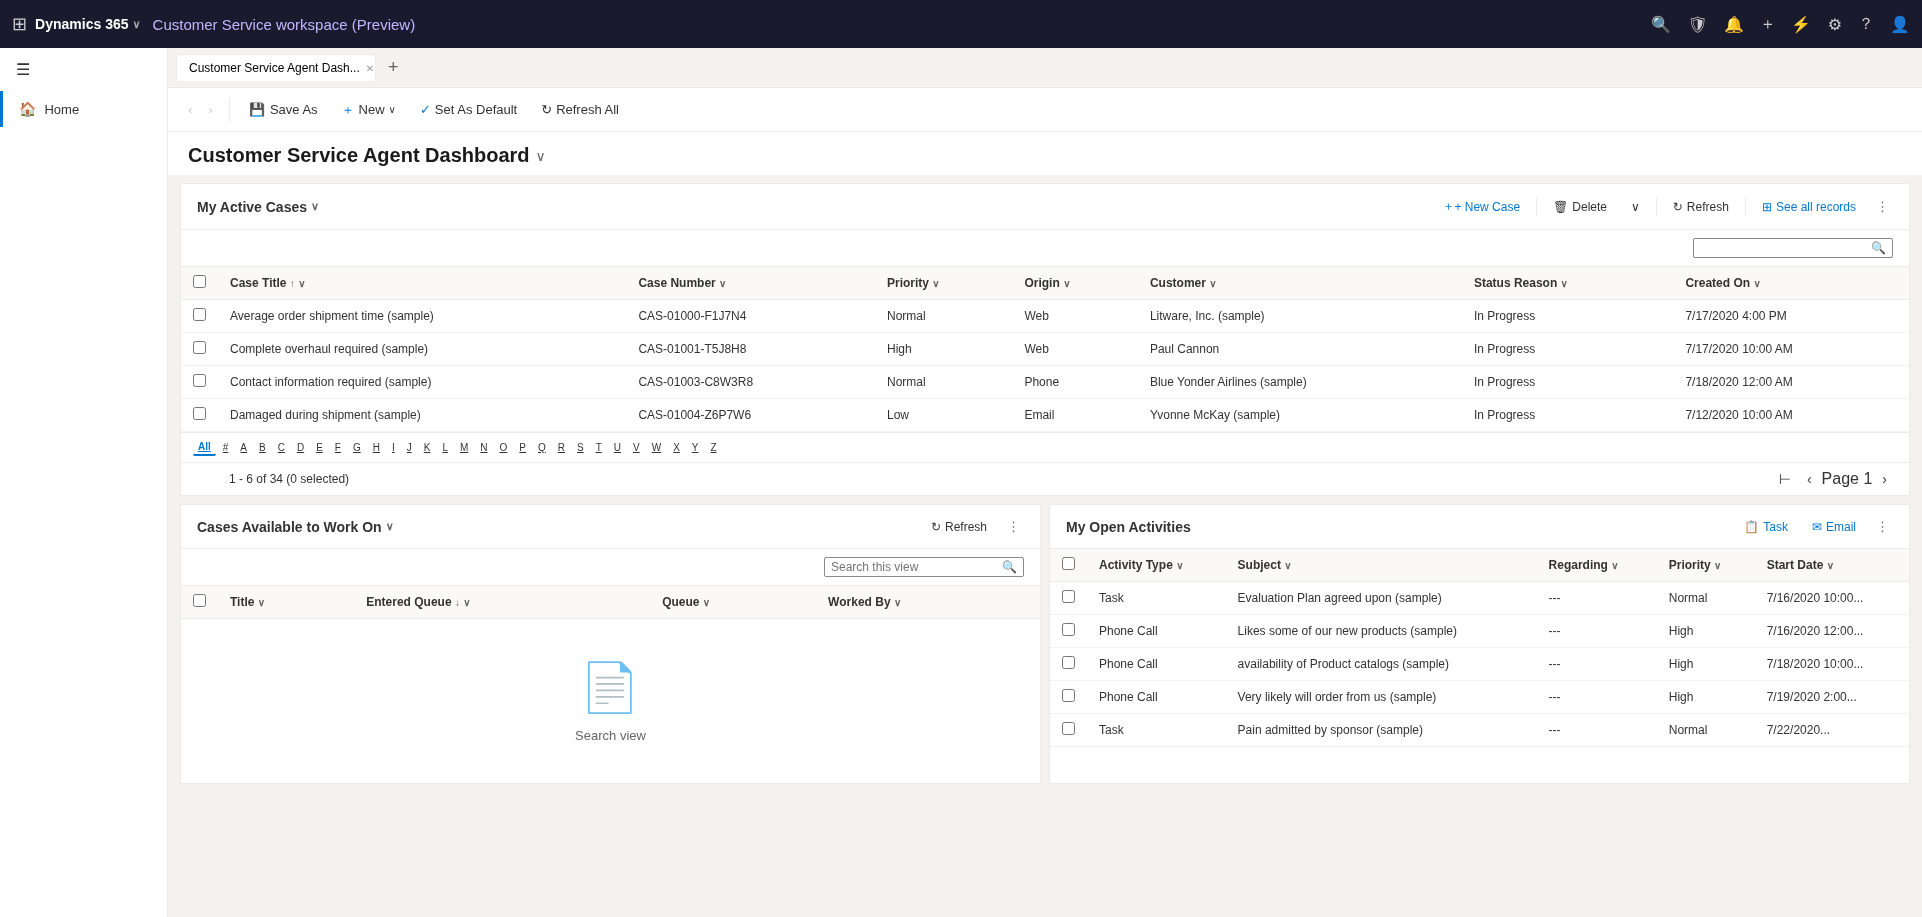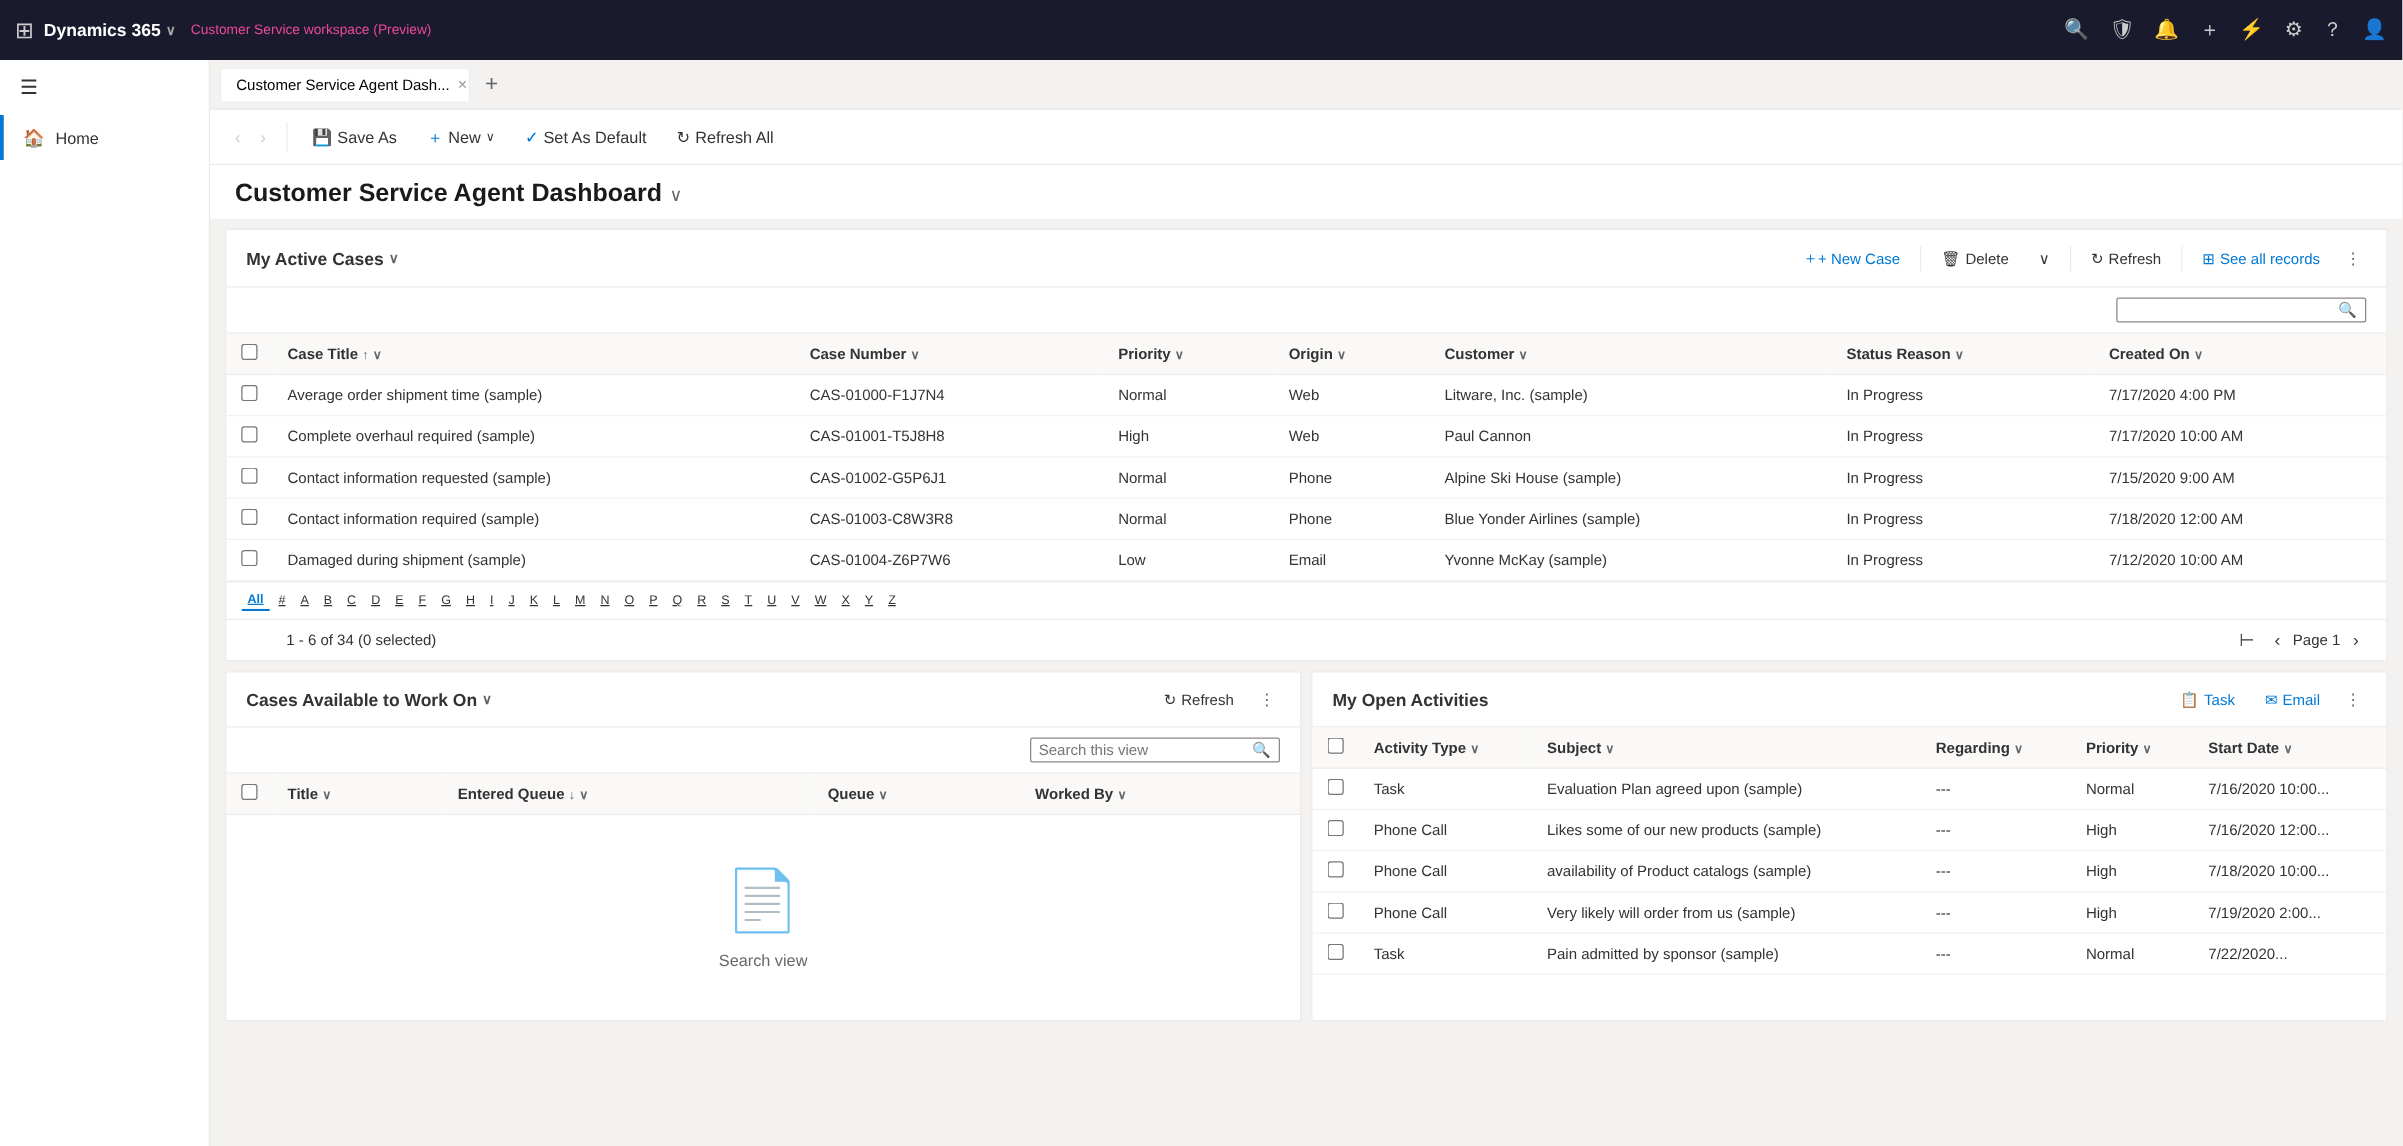--- a/index.html
+++ b/index.html
@@ -17,22 +17,22 @@
     }
     .top-nav .app-name {
       color: white;
       font-size: 14px;
       font-weight: 600;
       display: flex;
       align-items: center;
       gap: 4px;
     }
     .top-nav .workspace-title {
-      color: #ec4899;
-      font-size: 11px;
+      color: #c4b5fd;
+      font-size: 15px;
       margin-left: 4px;
     }
     .top-nav-icons {
       margin-left: auto;
       display: flex;
       align-items: center;
       gap: 16px;
       color: white;
     }
     .top-nav-icon {
@@ -487,30 +487,20 @@
   </tr>
                 <tr>
     <td><input type="checkbox" style=""></td>
     <td class="link-cell">Complete overhaul required (sample)</td>
     <td>CAS-01001-T5J8H8</td>
     <td>High</td>
     <td>Web</td>
     <td class="link-cell">Paul Cannon</td>
     <td>In Progress</td>
     <td>7/17/2020 10:00 AM</td>
-  </tr>
-                <tr>
-    <td><input type="checkbox" style=""></td>
-    <td class="link-cell">Contact information requested (sample)</td>
-    <td>CAS-01002-G5P6J1</td>
-    <td>Normal</td>
-    <td>Phone</td>
-    <td class="link-cell">Alpine Ski House (sample)</td>
-    <td>In Progress</td>
-    <td>7/15/2020 9:00 AM</td>
   </tr>
                 <tr>
     <td><input type="checkbox" style=""></td>
     <td class="link-cell">Contact information required (sample)</td>
     <td>CAS-01003-C8W3R8</td>
     <td>Normal</td>
     <td>Phone</td>
     <td class="link-cell">Blue Yonder Airlines (sample)</td>
     <td>In Progress</td>
     <td>7/18/2020 12:00 AM</td>
@@ -558,21 +548,21 @@
             <span class="alpha-item">X</span>
             <span class="alpha-item">Y</span>
             <span class="alpha-item">Z</span>
           </div>
 
         <div class="pagination">
           <span>1 - 6 of 34 (0 selected)</span>
           <div class="page-nav">
             <button class="page-nav-btn">⊢</button>
             <button class="page-nav-btn">‹</button>
-            <span style="font-size:12px;">Page 1</span>
+            <span style="font-size:16px;">Page 1</span>
             <button class="page-nav-btn">›</button>
           </div>
         </div>
       </div>
 
       <div class="two-col">
 
         <div class="section-card">
           <div class="section-header">
             <span class="section-title">

